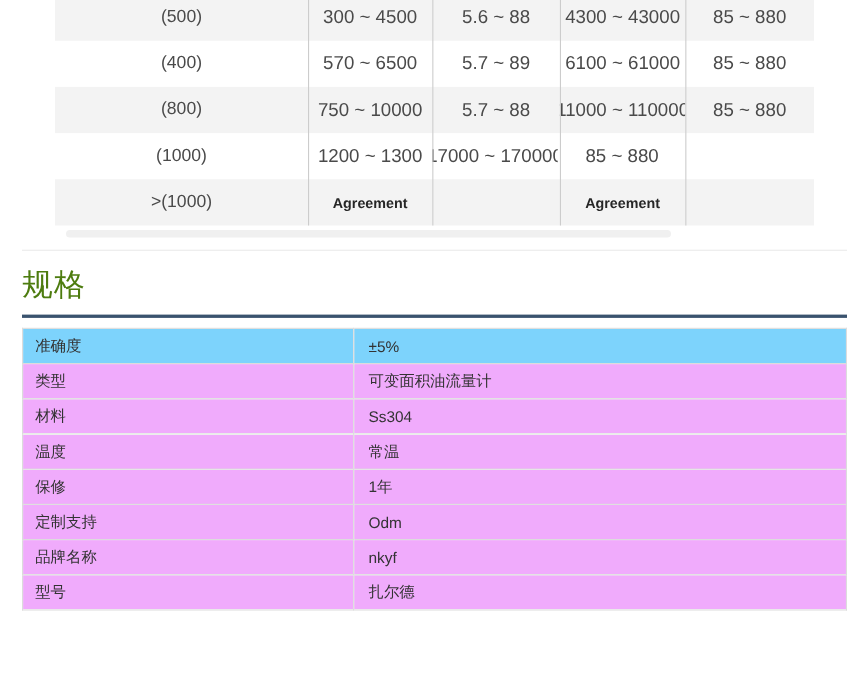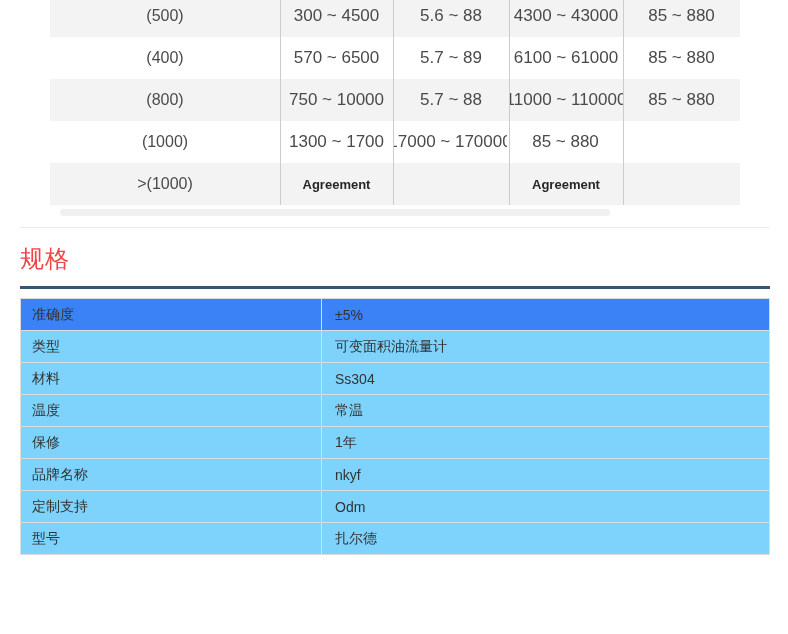--- a/index.html
+++ b/index.html
@@ -46,48 +46,48 @@
   }
 
   .page-divider {
     position:absolute; left:20px; top:227px;
     width:750px; height:1px; background:#eaeaea;
   }
 
   
   .section-title {
     position:absolute; left:20px; top:246px;
-    font-size:24px; line-height:26px;
-    color:#ef4444;
+    font-size:28px; line-height:26px;
+    color:#4d7c0f;
     letter-spacing:1px;
   }
   .title-underline {
     position:absolute; left:20px; top:286px;
     width:750px; height:3px; background:#3a536e;
   }
 
   
   .spec-table {
     position:absolute; left:20px; top:298px;
     width:750px;
     border-collapse:collapse;
     table-layout:fixed;
     font-size:14px; color:#333333;
   }
   .spec-table td {
     border:1px solid #dcdcdc;
     height:31px;
     padding:0 8px 0 11px;
     vertical-align:middle;
-    background:#7dd3fc;
+    background:#f0abfc;
     white-space:nowrap; overflow:hidden;
   }
   .spec-table td.label { width:281px; }
   .spec-table td.value { padding-left:13px; }
-  .spec-table tr.first td { background:#3b82f6; }
+  .spec-table tr.first td { background:#7dd3fc; }
 </style>
 </head>
 <body>
 
 <div class="size-table">
   <div class="st-row striped">
     <div class="st-cell c0">(500)</div>
     <div class="st-cell c1">300 ~ 4500</div>
     <div class="st-cell c2">5.6 ~ 88</div>
     <div class="st-cell c3">4300 ~ 43000</div>
@@ -102,21 +102,21 @@
   </div>
   <div class="st-row striped">
     <div class="st-cell c0">(800)</div>
     <div class="st-cell c1">750 ~ 10000</div>
     <div class="st-cell c2">5.7 ~ 88</div>
     <div class="st-cell c3">11000 ~ 110000</div>
     <div class="st-cell c4">85 ~ 880</div>
   </div>
   <div class="st-row">
     <div class="st-cell c0">(1000)</div>
-    <div class="st-cell c1">1300 ~ 1700</div>
+    <div class="st-cell c1">1200 ~ 1300</div>
     <div class="st-cell c3">17000 ~ 170000</div>
     <div class="st-cell c4">85 ~ 880</div>
   </div>
   <div class="st-row striped">
     <div class="st-cell c0">&gt;(1000)</div>
     <div class="st-cell c1 agreement">Agreement</div>
     <div class="st-cell c2"></div>
     <div class="st-cell c3 agreement">Agreement</div>
     <div class="st-cell c4"></div>
   </div>
@@ -149,25 +149,25 @@
     </tr>
     <tr>
       <td class="label">温度</td>
       <td class="value">常温</td>
     </tr>
     <tr>
       <td class="label">保修</td>
       <td class="value">1年</td>
     </tr>
     <tr>
+      <td class="label">定制支持</td>
+      <td class="value">Odm</td>
+    </tr>
+    <tr>
       <td class="label">品牌名称</td>
       <td class="value">nkyf</td>
-    </tr>
-    <tr>
-      <td class="label">定制支持</td>
-      <td class="value">Odm</td>
     </tr>
     <tr>
       <td class="label">型号</td>
       <td class="value">扎尔德</td>
     </tr>
   </tbody>
 </table>
 
 </body></html>

